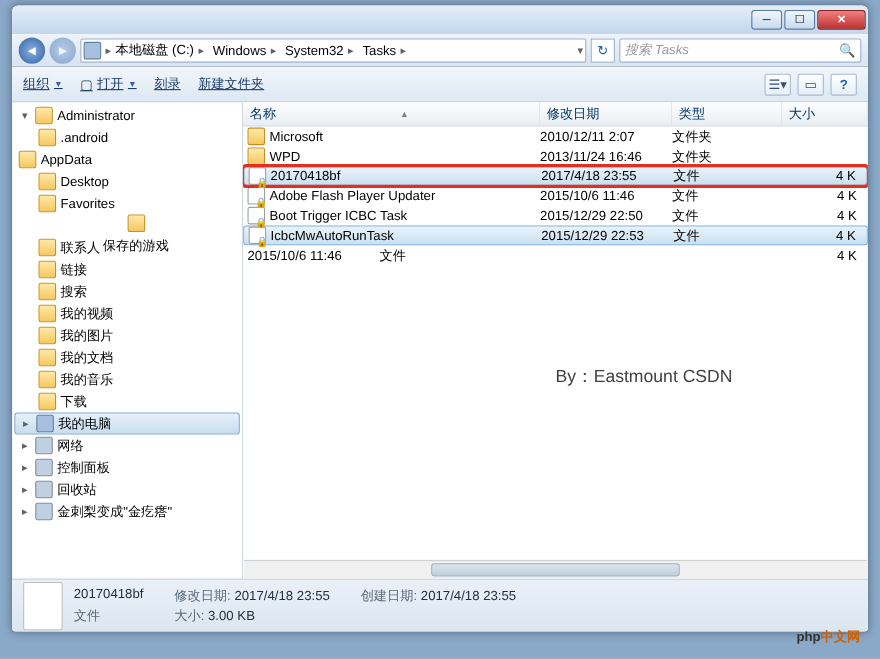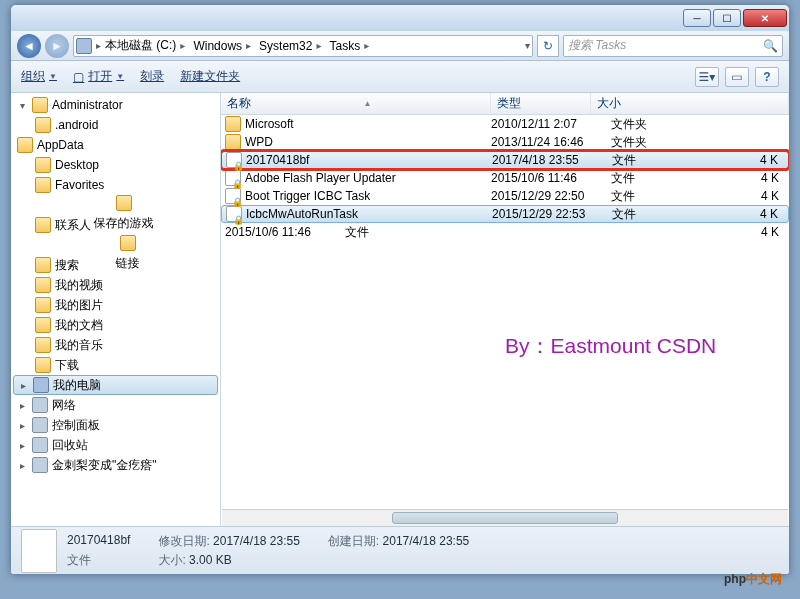--- a/index.html
+++ b/index.html
@@ -41,21 +41,21 @@
   .c-type { flex:0 0 100px; }
   .c-size { flex:1; text-align:right; padding-right:10px; }
   .rows { flex:1; position:relative; overflow:hidden; }
   .row { display:flex; align-items:center; height:18px; padding-left:4px; }
   .row.sel { background: linear-gradient(#eaf3fc,#c8e0f0); border:1px solid #7bb0e0; border-radius:3px; }
   .row.boxed { outline:3px solid #e03020; outline-offset:-1px; }
   .cell-name { flex:0 0 266px; display:flex; align-items:center; gap:4px; }
   .cell-date { flex:0 0 120px; }
   .cell-type { flex:0 0 100px; }
   .cell-size { flex:1; text-align:right; padding-right:10px; }
-  .watermark { position:absolute; left:50%; top:55%; color:#a21caf; font-size:21px; font-weight:500; }
+  .watermark { position:absolute; left:50%; top:55%; color:#404040; font-size:16px; font-weight:500; }
   .hscroll { height:17px; background:#f0f0f0; border-top:1px solid #d0d0d0; margin:0 1px; position:relative; }
   .thumb { position:absolute; left:30%; width:40%; top:2px; bottom:2px; background:linear-gradient(#d8e4ec,#c0d0dc); border:1px solid #a0b0c0; border-radius:3px; }
   .details { height:48px; background:linear-gradient(#eaf0f8,#dce6f0); border-top:1px solid #c0ccd8; display:flex; align-items:center; gap:10px; padding:4px 10px; color:#203040; }
   .details .big-ico { width:36px; height:44px; background:#fff; border:1px solid #c0c0c0; border-radius:2px; }
   .details .grid { display:grid; grid-template-columns:auto auto auto; gap:2px 28px; }
   .details .lab { color:#5a6a7a; }
   .logo-txt { position:fixed; right:18px; bottom:10px; font-size:22px; font-weight:bold; }
   .logo-txt .php { color:#333; }
   .logo-txt .cn { color:#d06000; }
 </style>
@@ -144,21 +144,21 @@
             <span>Favorites</span>
           </div>
           <div class="tree-row" style="padding-left: 16px; flex-direction: column;">
             <span class="ico fold"></span>
             <span>保存的游戏</span>
           </div>
           <div class="tree-row" style="padding-left: 24px;">
             <span class="ico fold"></span>
             <span>联系人</span>
           </div>
-          <div class="tree-row" style="padding-left: 24px; flex-direction: column;">
+          <div class="tree-row" style="padding-left: 24px;">
             <span class="ico fold"></span>
             <span>链接</span>
           </div>
           <div class="tree-row" style="padding-left: 24px;">
             <span class="ico fold"></span>
             <span>搜索</span>
           </div>
           <div class="tree-row" style="padding-left: 24px;">
             <span class="ico fold"></span>
             <span>我的视频</span>
@@ -208,20 +208,21 @@
           </div>
         </div>
     </div>
 
     <div class="list">
       <div class="cols">
         <div class="col c-name">
             <span>名称</span>
             <span style="margin:0 auto;color:#808080;font-size:8px">▲</span>
           </div>
+        <div class="col c-date">修改日期</div>
         <div class="col c-type">类型</div>
         <div class="col c-size">大小</div>
       </div>
       <div class="rows" id="rows">
         <div class="row">
             <div class="cell-name">
               <span class="ico fold"></span>
               <span>Microsoft</span>
             </div>
             <div class="cell-date">2010/12/11 2:07</div>

